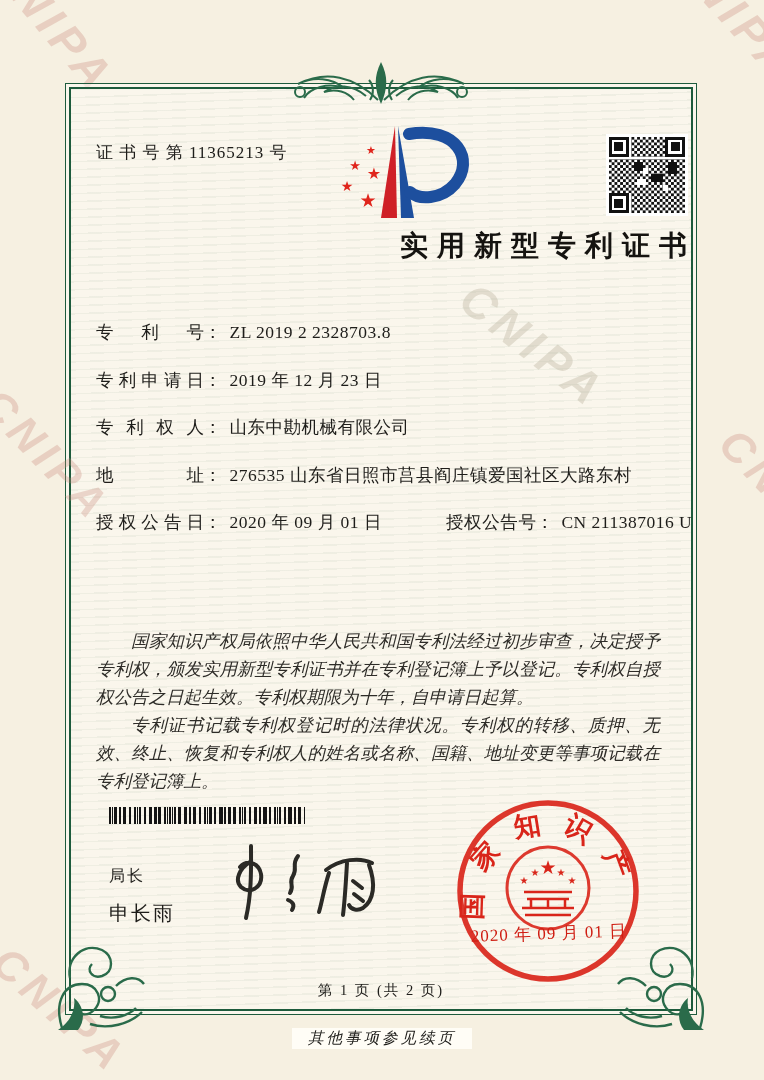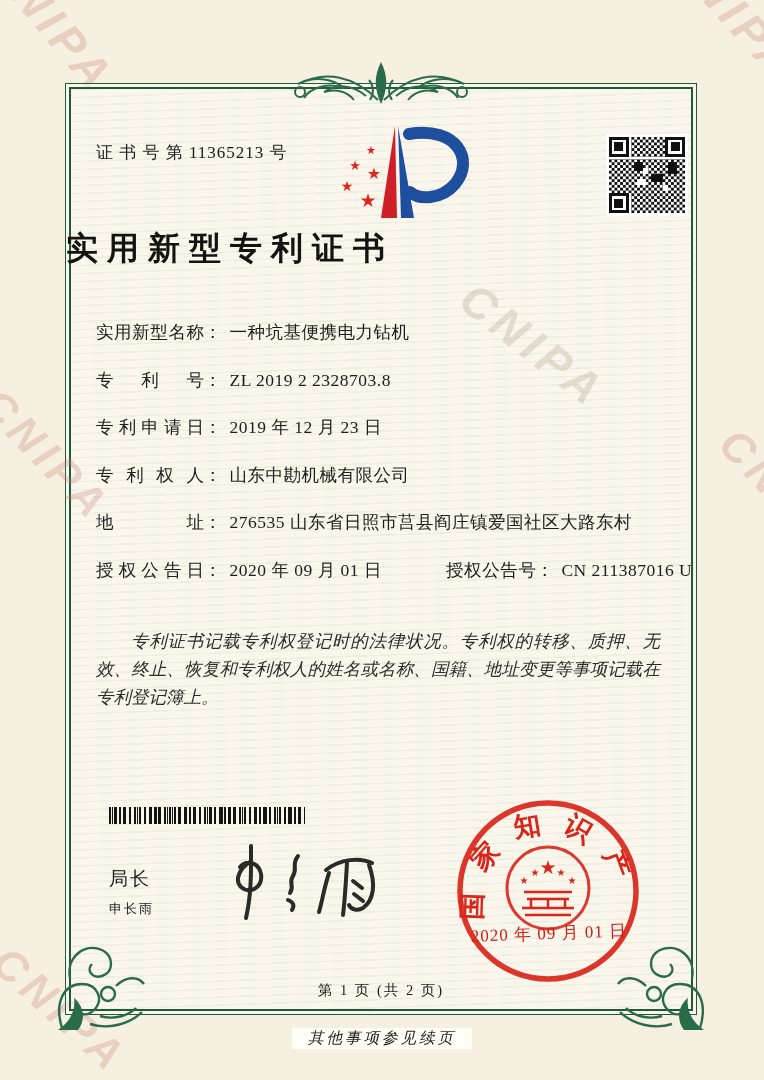--- a/index.html
+++ b/index.html
@@ -38,22 +38,22 @@
   .ornament{position:absolute;z-index:4;pointer-events:none;}
   .crest-top{left:50%;top:-30px;transform:translateX(-50%);}
   .corner-bl{left:-16px;bottom:-18px;}
   .corner-br{right:-16px;bottom:-18px;transform:scaleX(-1);}
   
   .content{position:absolute;inset:0;z-index:5;}
   .cert-no{position:absolute;left:30px;top:57px;font-size:17px;letter-spacing:1px;}
   .logo{position:absolute;left:245px;top:36px;}
   .qr{position:absolute;left:540px;top:50px;}
   .title{
-    position:absolute;left:0;right:0;top:143px;text-align:left;
-    font-size:32px;font-weight:bold;letter-spacing:9px;color:#151310;margin:0;
+    position:absolute;left:0;right:0;top:143px;text-align:right;
+    font-size:28px;font-weight:bold;letter-spacing:9px;color:#151310;margin:0;
   }
   .fields{position:absolute;left:30px;right:34px;top:238px;font-size:17.5px;}
   .field-row{margin-bottom:26.5px;line-height:21px;white-space:nowrap;}
   .f-label{
     display:inline-block;width:108px;
     text-align:justify;text-align-last:justify;
     vertical-align:top;
   }
   .f-colon{display:inline-block;margin-right:8px;}
   .f-value{letter-spacing:0.5px;}
@@ -65,22 +65,22 @@
     text-align:justify;
   }
   .paras p{margin:0;text-indent:2em;}
   .barcode{
     position:absolute;left:43px;top:723px;width:196px;height:17px;
     background-image:
       repeating-linear-gradient(90deg,#141414 0 2px,transparent 2px 5px),
       repeating-linear-gradient(90deg,#141414 0 1px,transparent 1px 7px),
       repeating-linear-gradient(90deg,transparent 0 3px,#141414 3px 4px,transparent 4px 11px);
   }
-  .director-label{position:absolute;left:43px;top:782px;font-size:19px;letter-spacing:2px;}
-  .director-name{position:absolute;left:43px;top:816px;font-size:13px;letter-spacing:2px;}
+  .director-label{position:absolute;left:43px;top:782px;font-size:16px;letter-spacing:2px;}
+  .director-name{position:absolute;left:43px;top:816px;font-size:20px;letter-spacing:2px;}
   .signature{position:absolute;left:150px;top:752px;}
   .seal{position:absolute;left:385px;top:712px;width:195px;height:195px;}
   .seal svg{position:absolute;left:0;top:0;}
   .seal-date{
     position:absolute;left:50%;top:126px;transform:translateX(-50%) rotate(-2deg);
     color:#cf1d12;font-size:17px;white-space:nowrap;letter-spacing:1px;
   }
   .page-num{position:absolute;left:0;right:0;top:897px;text-align:center;font-size:14.5px;letter-spacing:2px;}
   .continuation{
     position:absolute;left:50%;top:1028px;transform:translateX(-50%);
@@ -184,40 +184,38 @@
         <rect x="3" y="3" width="3" height="3"></rect>
           <rect x="23" y="3" width="3" height="3"></rect>
           <rect x="3" y="23" width="3" height="3"></rect>
       </g>
     </svg>
 
     <h1 class="title">实用新型专利证书</h1>
 
     <div class="fields">
       <div class="field-row">
-        <span class="f-label">实用新型名称</span><span class="f-colon">：</span><span class="f-value">一种坑基便携电力钻机</span>
-      </div>
-      <div class="field-row">
         <span class="f-label">专利号</span><span class="f-colon">：</span><span class="f-value">ZL 2019 2 2328703.8</span>
       </div>
       <div class="field-row">
         <span class="f-label">专利申请日</span><span class="f-colon">：</span><span class="f-value">2019 年 12 月 23 日</span>
       </div>
       <div class="field-row">
         <span class="f-label">专利权人</span><span class="f-colon">：</span><span class="f-value">山东中勘机械有限公司</span>
       </div>
       <div class="field-row">
         <span class="f-label">地址</span><span class="f-colon">：</span><span class="f-value">276535 山东省日照市莒县阎庄镇爱国社区大路东村</span>
       </div>
       <div class="field-row">
         <span class="f-label">授权公告日</span><span class="f-colon">：</span><span class="f-value">2020 年 09 月 01 日</span><span class="f-second"><span class="f-label-2">授权公告号</span><span class="f-colon">：</span><span class="f-value">CN 211387016 U</span></span>
       </div>
     </div>
 
     <div class="paras">
+      <p>国家知识产权局依照中华人民共和国专利法经过初步审查，决定授予专利权，颁发实用新型专利证书并在专利登记簿上予以登记。专利权自授权公告之日起生效。专利权期限为十年，自申请日起算。</p>
       <p>专利证书记载专利权登记时的法律状况。专利权的转移、质押、无效、终止、恢复和专利权人的姓名或名称、国籍、地址变更等事项记载在专利登记簿上。</p>
     </div>
 
     <div class="barcode"></div>
 
     <div class="director-label">局长</div>
     <div class="director-name">申长雨</div>
 
     <svg class="signature" width="180" height="92" viewBox="0 0 180 92">
       <g stroke="#2b2a26" stroke-width="4" fill="none" stroke-linecap="round" stroke-linejoin="round">

